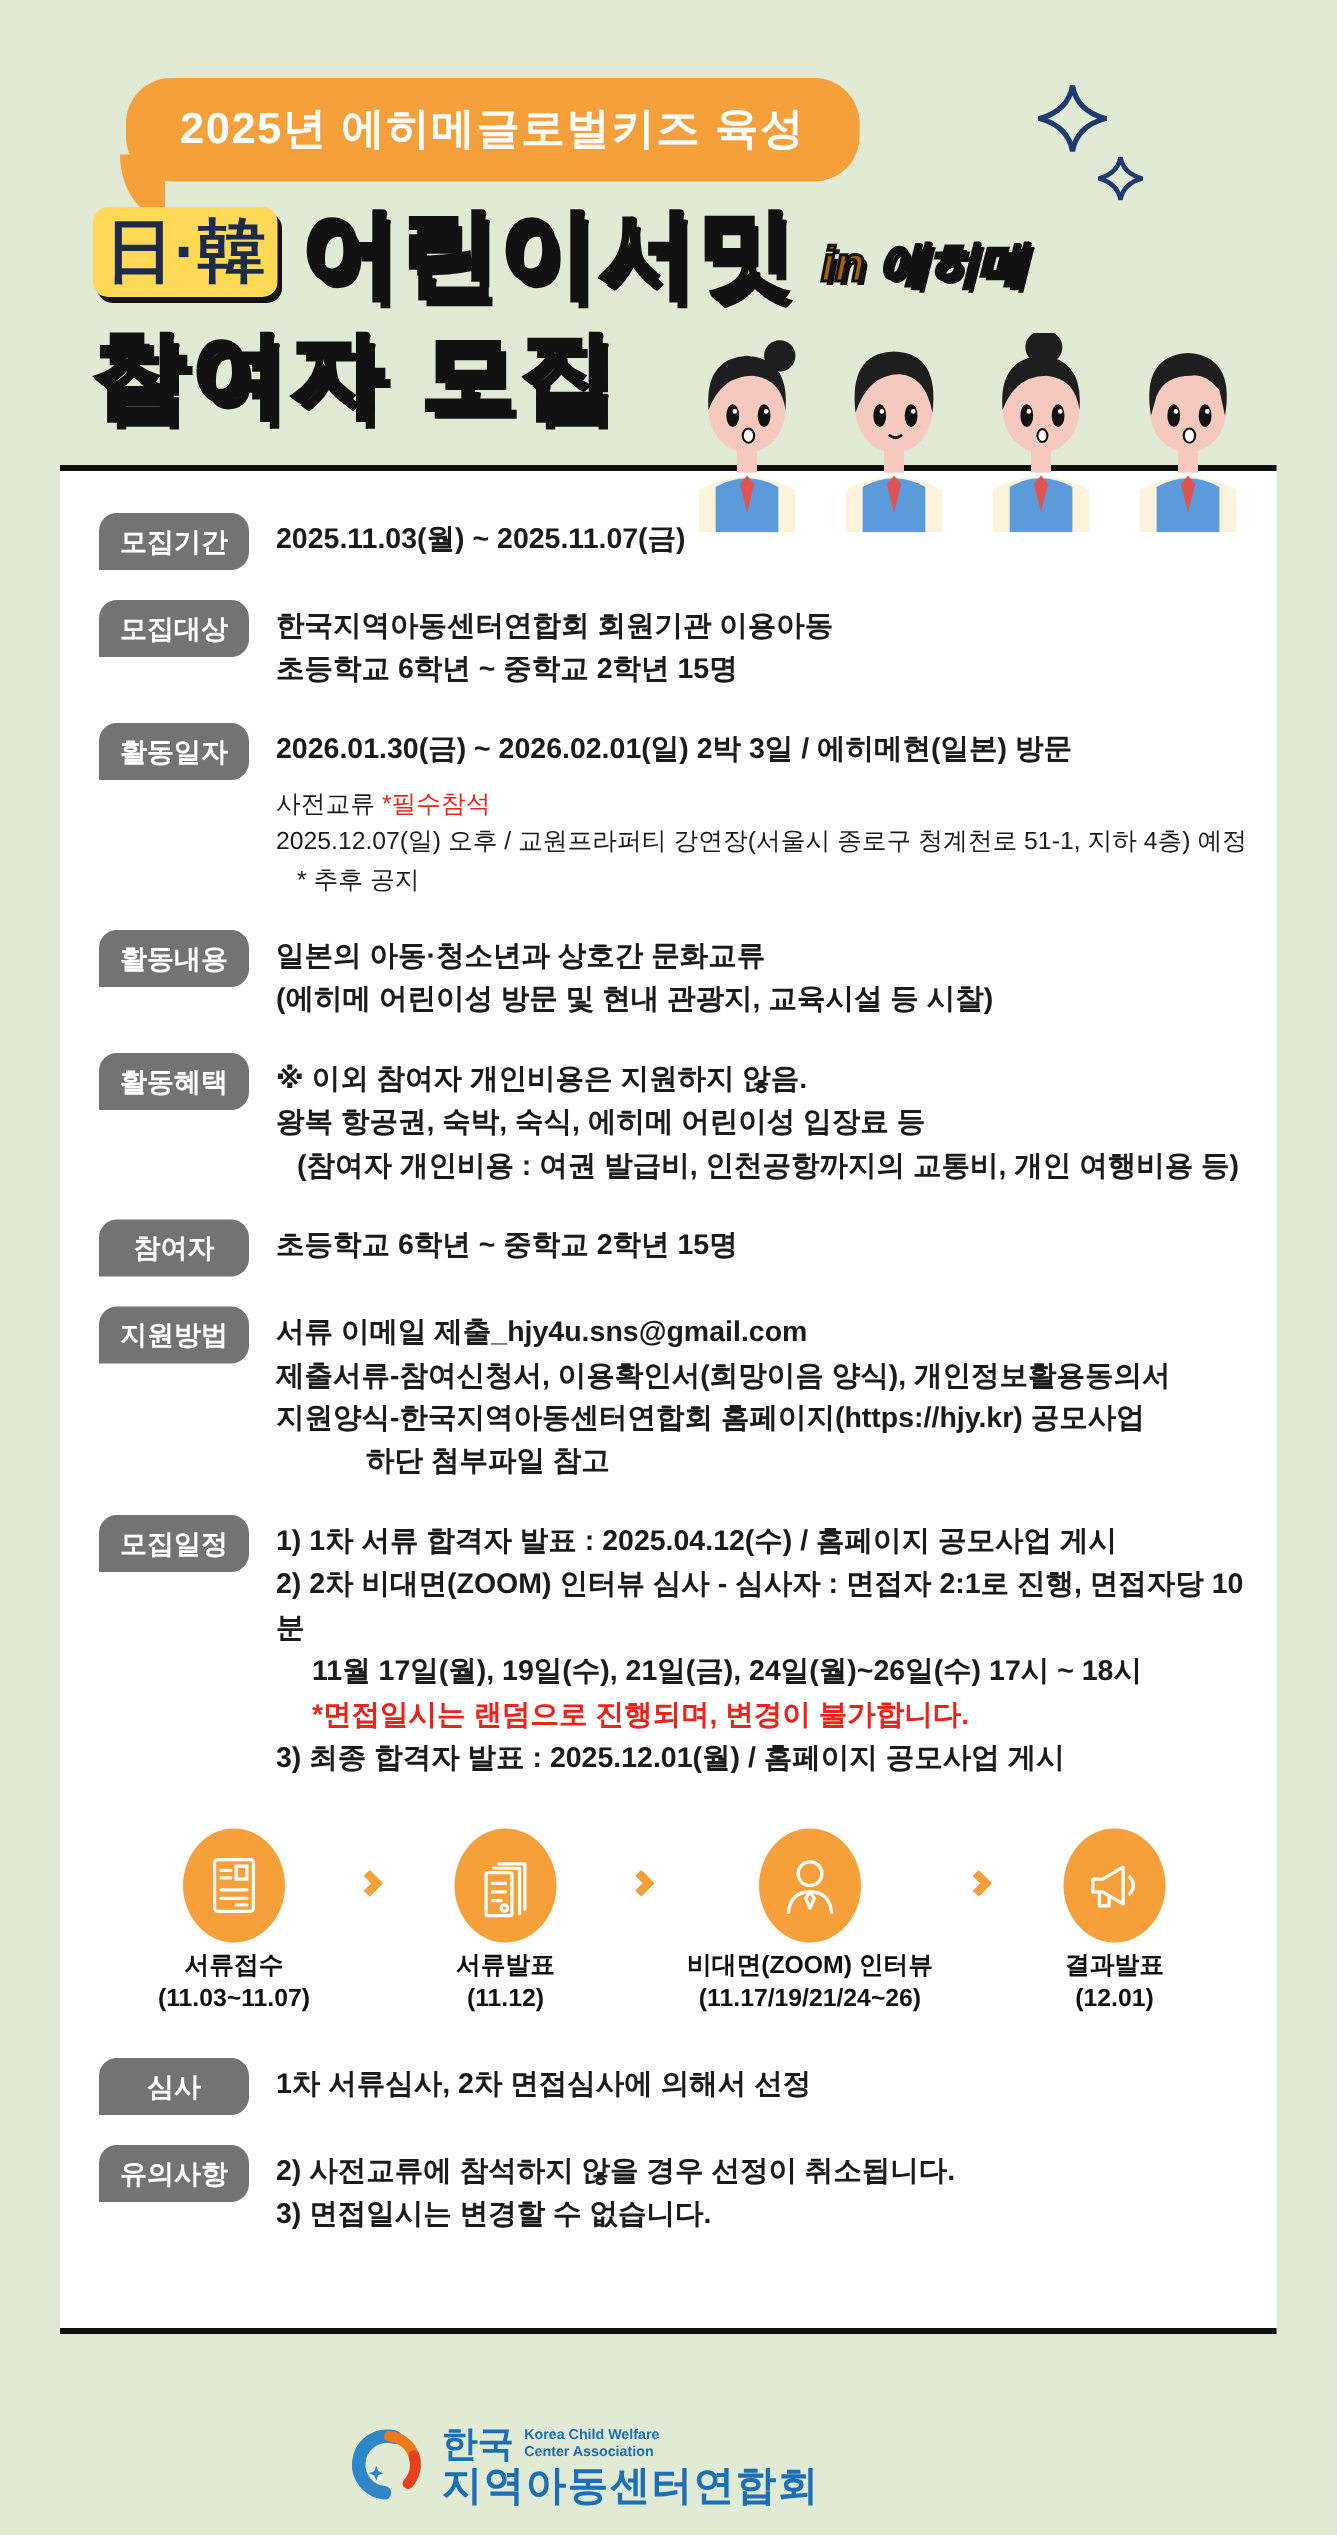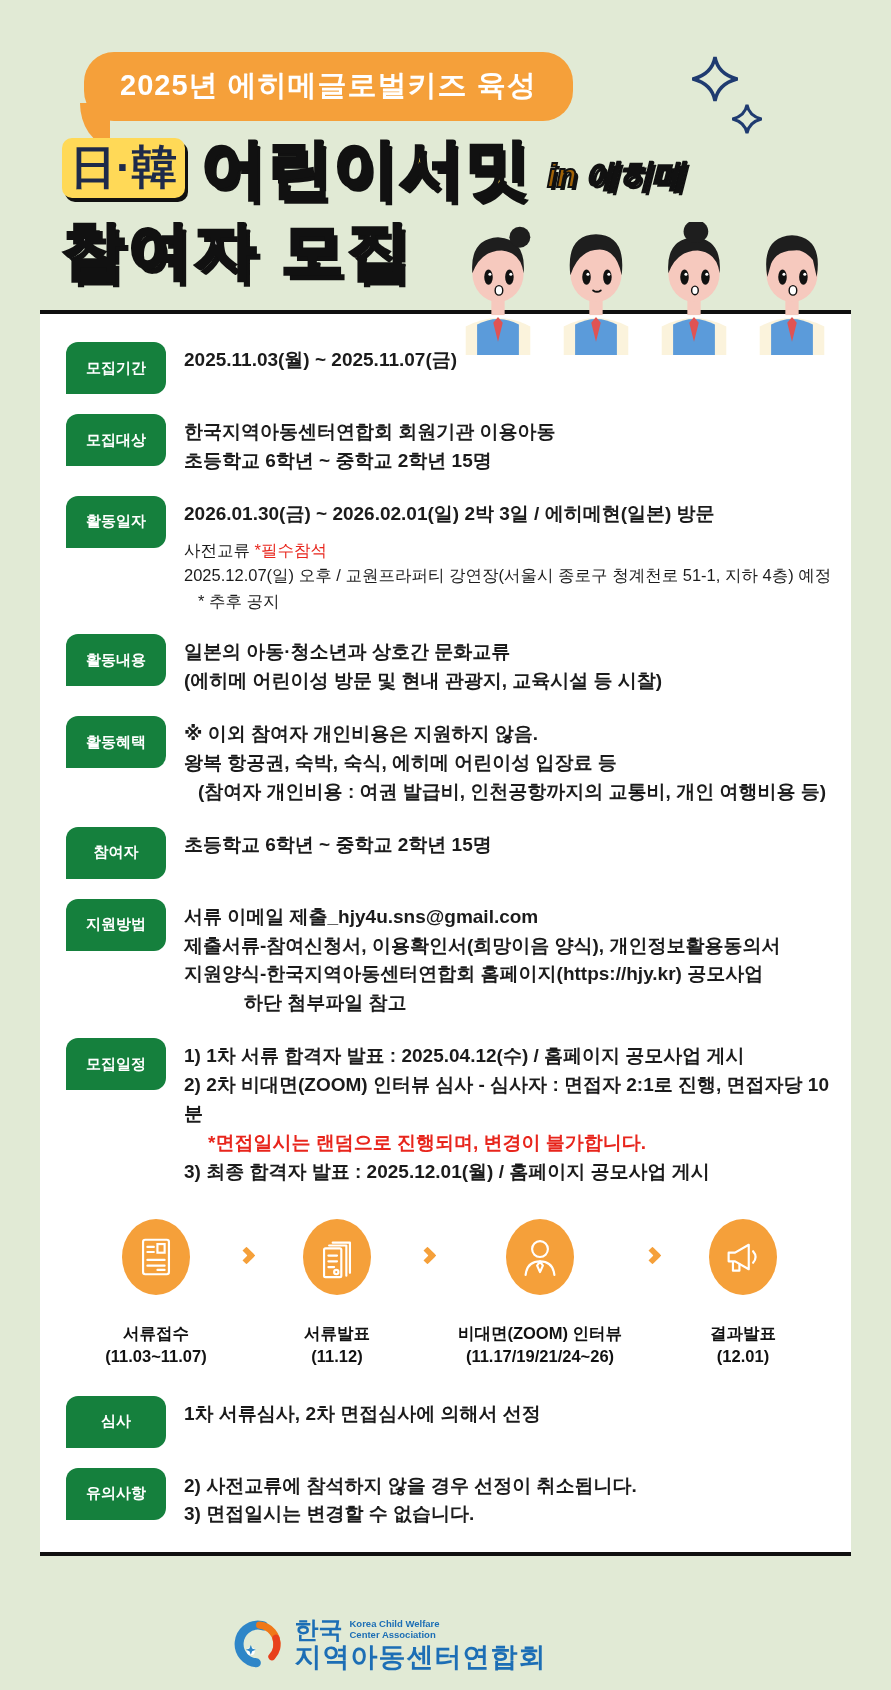--- a/index.html
+++ b/index.html
@@ -26,37 +26,37 @@
   .subtitle { position:absolute; left:62px; top:216px; font-size:62px; font-weight:900; color:#fff;
            letter-spacing:4px; line-height:1.1; -webkit-text-stroke:3px #111; text-shadow:5px 6px 0 #111; }
   .kids { position:absolute; left:452px; top:222px; height:133px; display:flex; gap:6px; overflow:hidden; align-items:flex-end; }
 
   
   .divider { height:4px; background:#101010; margin:0 40px; }
 
   
   .content { background:#fff; margin:0 40px; height:1238px; overflow:hidden; padding:28px 18px 0 26px; }
   .row { display:flex; margin-bottom:20px; }
-  .badge { flex:0 0 100px; height:52px; background:#15803d; border-radius:12px 12px 12px 0;
-           color:#fff; font-weight:700; font-size:15px; display:flex; align-items:center; justify-content:center; }
+  .badge { flex:0 0 100px; height:38px; background:#737373; border-radius:12px 12px 12px 0;
+           color:#fff; font-weight:700; font-size:18px; display:flex; align-items:center; justify-content:center; }
   .row-body { margin-left:18px; padding-top:4px; font-size:19px; font-weight:600; color:#1b1b1b; line-height:1.52; max-width:680px; }
   .t-note { font-size:16.5px; font-weight:500; line-height:1.55; }
   .note-gap { margin-top:9px; }
   .t-red { color:#E8251C; }
   .ind-1 { padding-left:24px; }
   .ind-2 { padding-left:60px; }
   .ind-s { padding-left:14px; }
 
   
   .process { display:flex; justify-content:center; align-items:flex-start; margin:32px 0 30px 0; }
   .step { display:flex; flex-direction:column; align-items:center; text-align:center; }
   .step-1,.step-2,.step-4 { width:168px; }
   .step-3 { width:212px; }
   .circle { width:68px; height:76px; border-radius:50%; background:#F5A03A; display:flex; align-items:center; justify-content:center; }
-  .step-label { margin-top:28px; font-size:16.5px; font-weight:800; color:#111; }
+  .step-label { margin-top:4px; font-size:16.5px; font-weight:800; color:#111; }
   .step-date { margin-top:2px; font-size:16.5px; font-weight:800; color:#111; }
   .chev { margin-top:30px; width:13px; height:13px; border-top:6px solid #F5A03A; border-right:6px solid #F5A03A;
           transform:rotate(45deg); border-radius:2px; flex:0 0 auto; }
 
   
   .footer { position:absolute; left:0; bottom:0; width:777px; height:89px;
             display:flex; align-items:center; justify-content:center; gap:10px; }
   .logo-text { color:#1C6EB5; }
   .logo-top { display:flex; align-items:center; gap:7px; }
   .logo-kr { font-size:24px; font-weight:800; line-height:1; }
@@ -207,20 +207,21 @@
         <p>지원양식-한국지역아동센터연합회 홈페이지(https://hjy.kr) 공모사업</p>
         <p class="ind-2">하단 첨부파일 참고</p>
       </div>
     </div>
 
     <div class="row" style="margin-bottom:24px;">
       <div class="badge">모집일정</div>
       <div class="row-body">
         <p>1) 1차 서류 합격자 발표 : 2025.04.12(수) / 홈페이지 공모사업 게시</p>
         <p>2) 2차 비대면(ZOOM) 인터뷰 심사 - 심사자 : 면접자 2:1로 진행, 면접자당 10분</p>
+        <p class="ind-1">11월 17일(월), 19일(수), 21일(금), 24일(월)~26일(수)  17시 ~ 18시</p>
         <p class="ind-1 t-red">*면접일시는 랜덤으로 진행되며, 변경이 불가합니다.</p>
         <p>3) 최종 합격자 발표 : 2025.12.01(월) / 홈페이지 공모사업 게시</p>
       </div>
     </div>
 
     <div class="process">
       <div class="step step-1">
         <div class="circle">
           <svg width="46" height="46" viewBox="0 0 64 64" fill="none" stroke="#fff" stroke-width="3" stroke-linecap="round">
             <rect x="14" y="8" width="36" height="48" rx="3"></rect>

